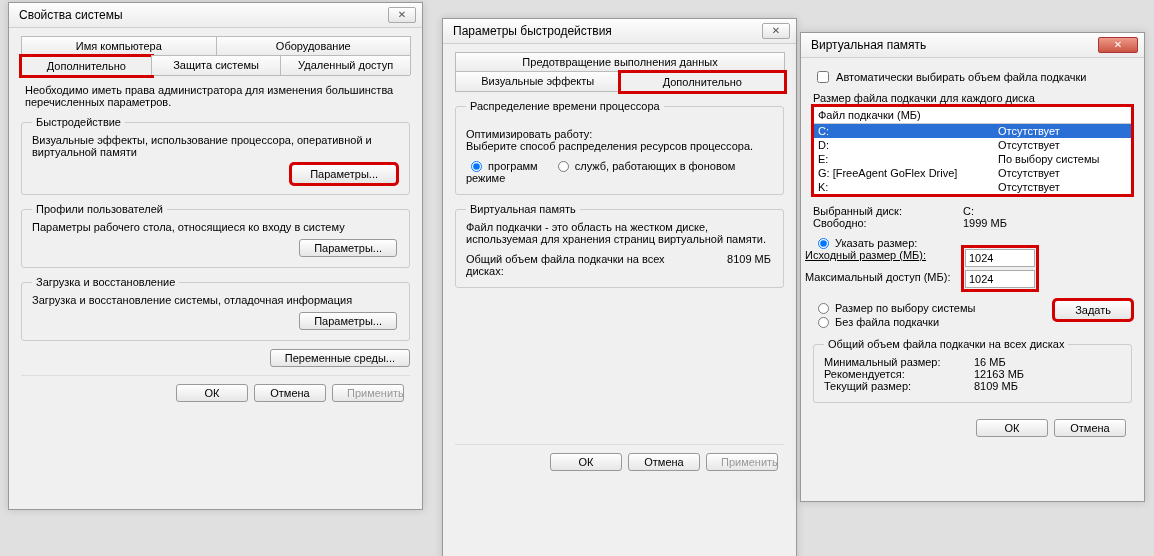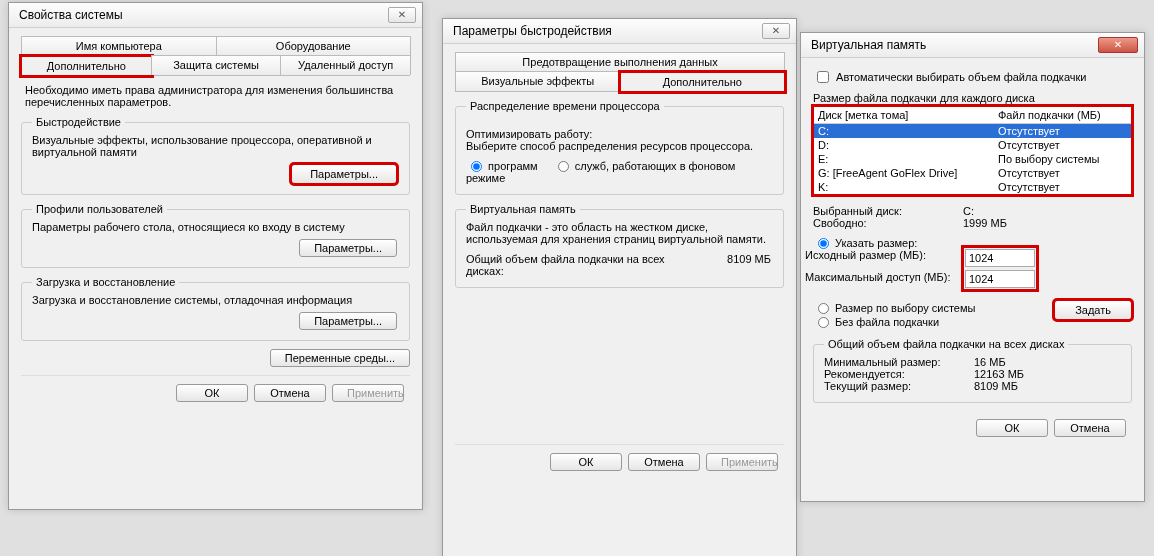--- a/index.html
+++ b/index.html
@@ -210,21 +210,20 @@
     <label>
       <input type="checkbox" class="checkbox" style="">
       <span>Автоматически выбирать объем файла подкачки</span>
     </label>
 
     <div style="margin-top:6px;">Размер файла подкачки для каждого диска</div>
 
     <div class="redbox" style="margin-top:2px;">
     <div class="drivelist">
       <div class="hdr">
-        <span class="col1">Диск [метка тома]</span>
         <span class="col2">Файл подкачки (МБ)</span>
       </div>
       <div id="drive-rows">
             <div class="row sel">
               <span class="col1">C:</span>
               <span class="col2">Отсутствует</span>
             </div>
             <div class="row">
               <span class="col1">D:</span>
               <span class="col2">Отсутствует</span>
@@ -256,21 +255,21 @@
       </div>
     </div>
 
     <div style="margin-top:6px;">
       <label class="rlbl">
         <input type="radio" class="radio" checked="" style="">
         <span>Указать размер:</span>
       </label>
     </div>
     <div class="redbox" style="display:inline-block; padding:2px; margin-left:150px; position:relative; top:-2px;">
-      <div style="position:absolute; left:-158px; top:2px; width:156px;">Исходный размер (МБ):</div>
+      <div style="position:absolute; left:-158px; top:2px; width:156px;text-decoration:underline;">Исходный размер (МБ):</div>
       <input class="inputbox" value="1024" style=""><br>
       <div style="position:absolute; left:-158px; top:24px; width:156px;">Максимальный доступ (МБ):</div>
       <input class="inputbox" style="margin-top: 3px;" value="1024">
     </div>
 
     <div style="margin-top:8px; display:flex; align-items:flex-start; justify-content:space-between;">
       <div>
         <div>
           <label class="rlbl">
             <input type="radio" class="radio" style="">

